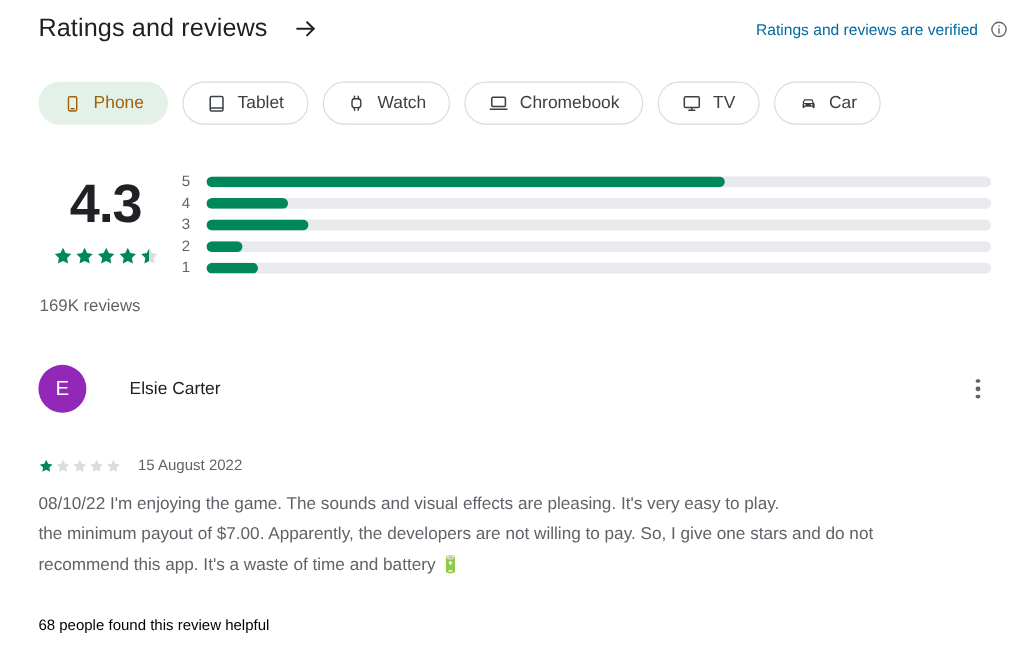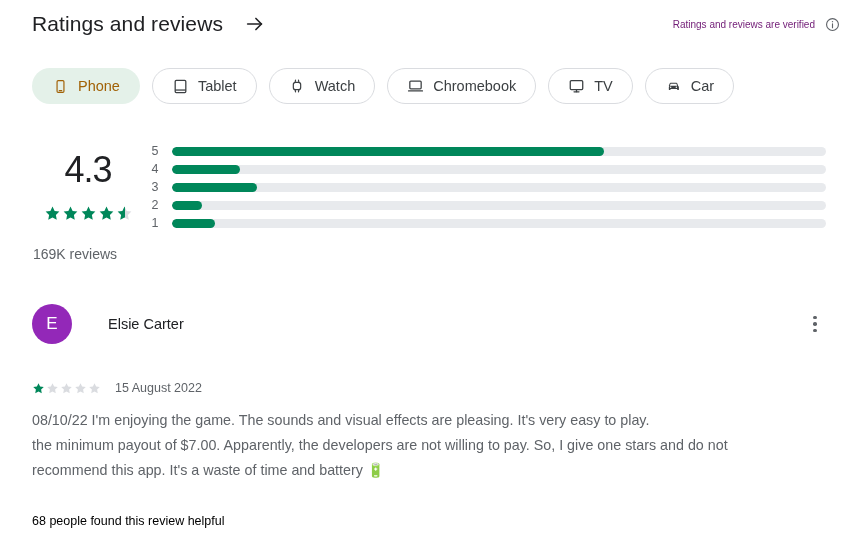--- a/index.html
+++ b/index.html
@@ -46,22 +46,22 @@
     color: #202124;
   }
   .header-right {
     position: absolute;
     right: 22px;
     display: flex;
     align-items: center;
     gap: 9px;
   }
   .verified-text {
-    font-size: 10px;
-    color: #701a75;
+    font-size: 13px;
+    color: #0369a1;
   }
   .info-icon {
     width: 16px; height: 16px;
     display: flex;
     align-items: center;
     justify-content: center;
     color: #5f6368;
   }
 
   
@@ -104,23 +104,23 @@
 
   
   .score-block {
     position: absolute;
     left: 32px;
     top: 138px;
     width: 112px;
     text-align: center;
   }
   .score-value {
-    font-size: 36px;
+    font-size: 45px;
     line-height: 64px;
-    font-weight: 400;
+    font-weight: 700;
     color: #202124;
     letter-spacing: -1px;
   }
   .score-stars {
     margin-top: 2px;
     height: 18px;
     display: flex;
     justify-content: center;
     align-items: center;
     gap: 1px;

